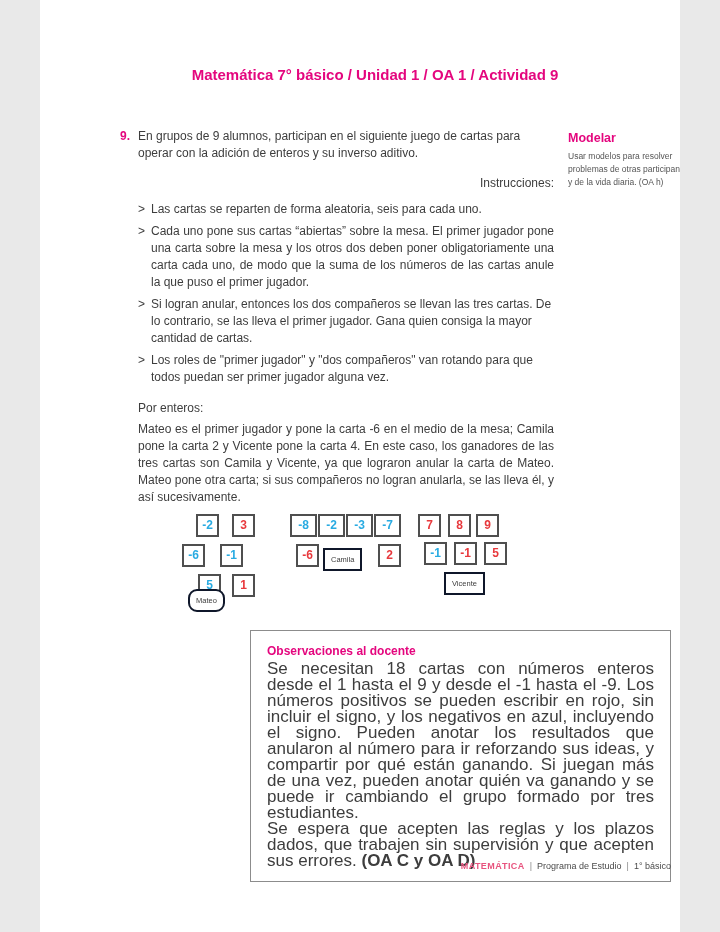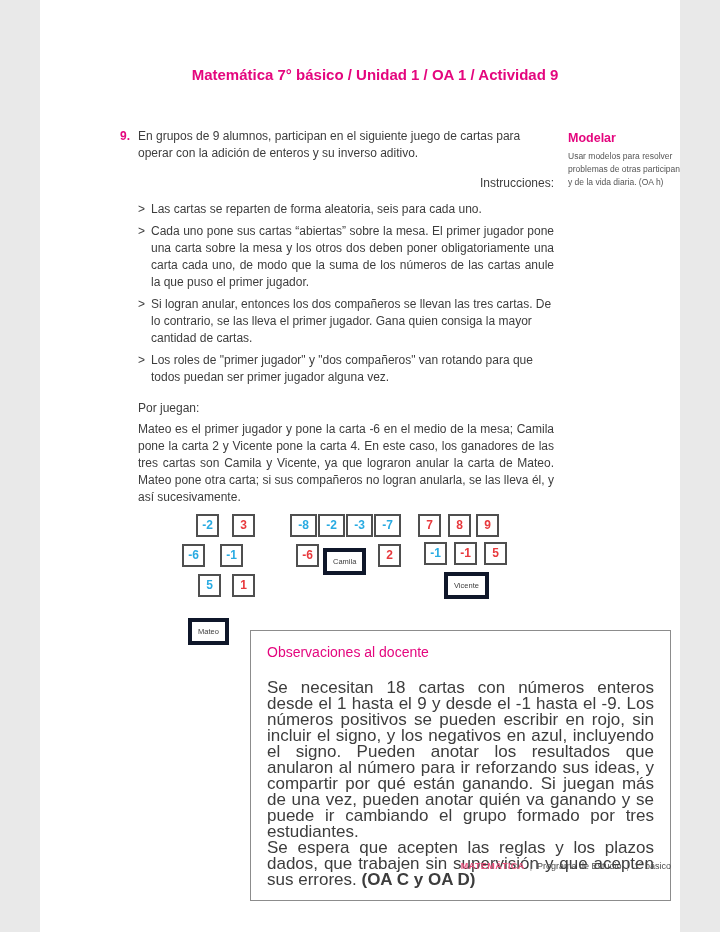--- a/index.html
+++ b/index.html
@@ -31,46 +31,46 @@
   .g-vicente { left:298px; width:104px; }
   .card {
     position:absolute; width:23px; height:23px; border:2px solid #4f4f4f;
     display:flex; align-items:center; justify-content:center;
     font-size:12px; font-weight:bold; background:#fff;
   }
   .card[data-color="blue"] { color:#29abe2; }
   .card[data-color="red"]  { color:#e8393d; }
   .wide { width:27px; }
   .plabel {
-    position:absolute; border:4px solid #0f172a; background:#fff;
+    position:absolute; border:2px solid #0f172a; background:#fff;
     font-size:7.5px; color:#3d3d3d; padding:1px 6px; white-space:nowrap;
   }
   
   .m0{left:14px;top:0;} .m1{left:50px;top:0;}
   .m2{left:0;top:30px;} .m3{left:38px;top:30px;}
   .m4{left:16px;top:60px;} .m5{left:50px;top:60px;}
-  .m-label{left:6px;top:104px;}
+  .m-label{left:6px;top:75px;border-radius:9px;}
   
   .c0{left:0;top:0;} .c1{left:28px;top:0;} .c2{left:56px;top:0;} .c3{left:84px;top:0;}
   .c4{left:6px;top:30px;} .c5{left:88px;top:30px;}
   .c-label{left:33px;top:34px;}
   
   .v0{left:0;top:0;} .v1{left:30px;top:0;} .v2{left:58px;top:0;}
   .v3{left:6px;top:28px;} .v4{left:36px;top:28px;} .v5{left:66px;top:28px;}
   .v-label{left:26px;top:58px;text-align:center;}
 
   .sidebar { position:absolute; left:528px; top:131px; width:118px; }
   .sidebar-heading { font-size:12.5px; font-weight:bold; color:#e4067e; margin-bottom:5px; }
   .sidebar-body { font-size:8.5px; line-height:13px; color:#555; }
 
   .obs-box {
     position:absolute; left:210px; top:630px; width:421px;
     border:1px solid #8c8c8c; background:#fff; padding:13px 16px 12px 16px;
   }
-  .obs-heading { font-size:14px; font-weight:normal; color:#e4067e; margin-bottom:20px; }
+  .obs-heading { font-size:12px; font-weight:bold; color:#e4067e; margin-bottom:3px; }
   .obs-box p { font-size:17px; line-height:16px; color:#3d3d3d; text-align:justify; }
   .obs-box p + p { }
   .obs-bold { font-weight:bold; }
 
   .footer {
     position:absolute; left:80px; top:861px; width:551px;
     text-align:right; font-size:9px; color:#4a4a4a;
   }
   .footer .brand { color:#e8537e; font-weight:bold; letter-spacing:0.4px; }
   .footer .sep { color:#8a8a8a; padding:0 5px; }
@@ -103,21 +103,21 @@
       <li>
         <span class="marker">&gt;</span>
         <span>Si logran anular, entonces los dos compañeros se llevan las tres cartas. De lo contrario, se las lleva el primer jugador. Gana quien consiga la mayor cantidad de cartas.</span>
       </li>
       <li>
         <span class="marker">&gt;</span>
         <span>Los roles de "primer jugador" y "dos compañeros" van rotando para que todos puedan ser primer jugador alguna vez.</span>
       </li>
     </ul>
 
-    <div class="example-label">Por juegan:</div>
+    <div class="example-label">Por enteros:</div>
     <div class="example">Mateo es el primer jugador y pone la carta -6 en el medio de la mesa; Camila pone la carta 2 y Vicente pone la carta 4. En este caso, los ganadores de las tres cartas son Camila y Vicente, ya que lograron anular la carta de Mateo. Mateo pone otra carta; si sus compañeros no logran anularla, se las lleva él, y así sucesivamente.</div>
 
     <div class="cards-area">
 
       <div class="group g-mateo">
         <span class="card m0" data-color="blue">-2</span>
         <span class="card m1" data-color="red">3</span>
         <span class="card m2" data-color="blue">-6</span>
         <span class="card m3" data-color="blue">-1</span>
         <span class="card m4" data-color="blue">5</span>

